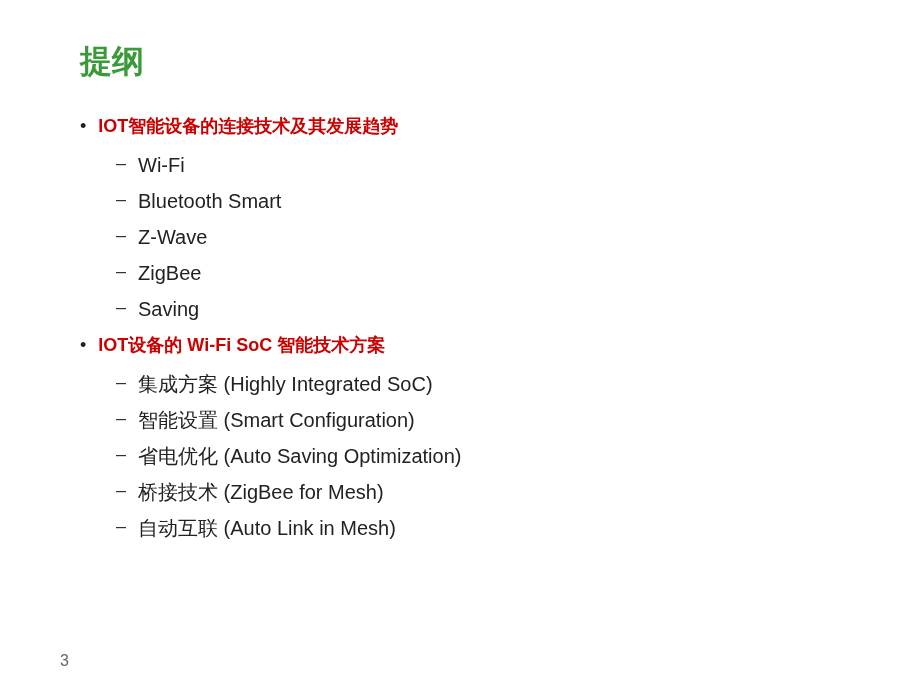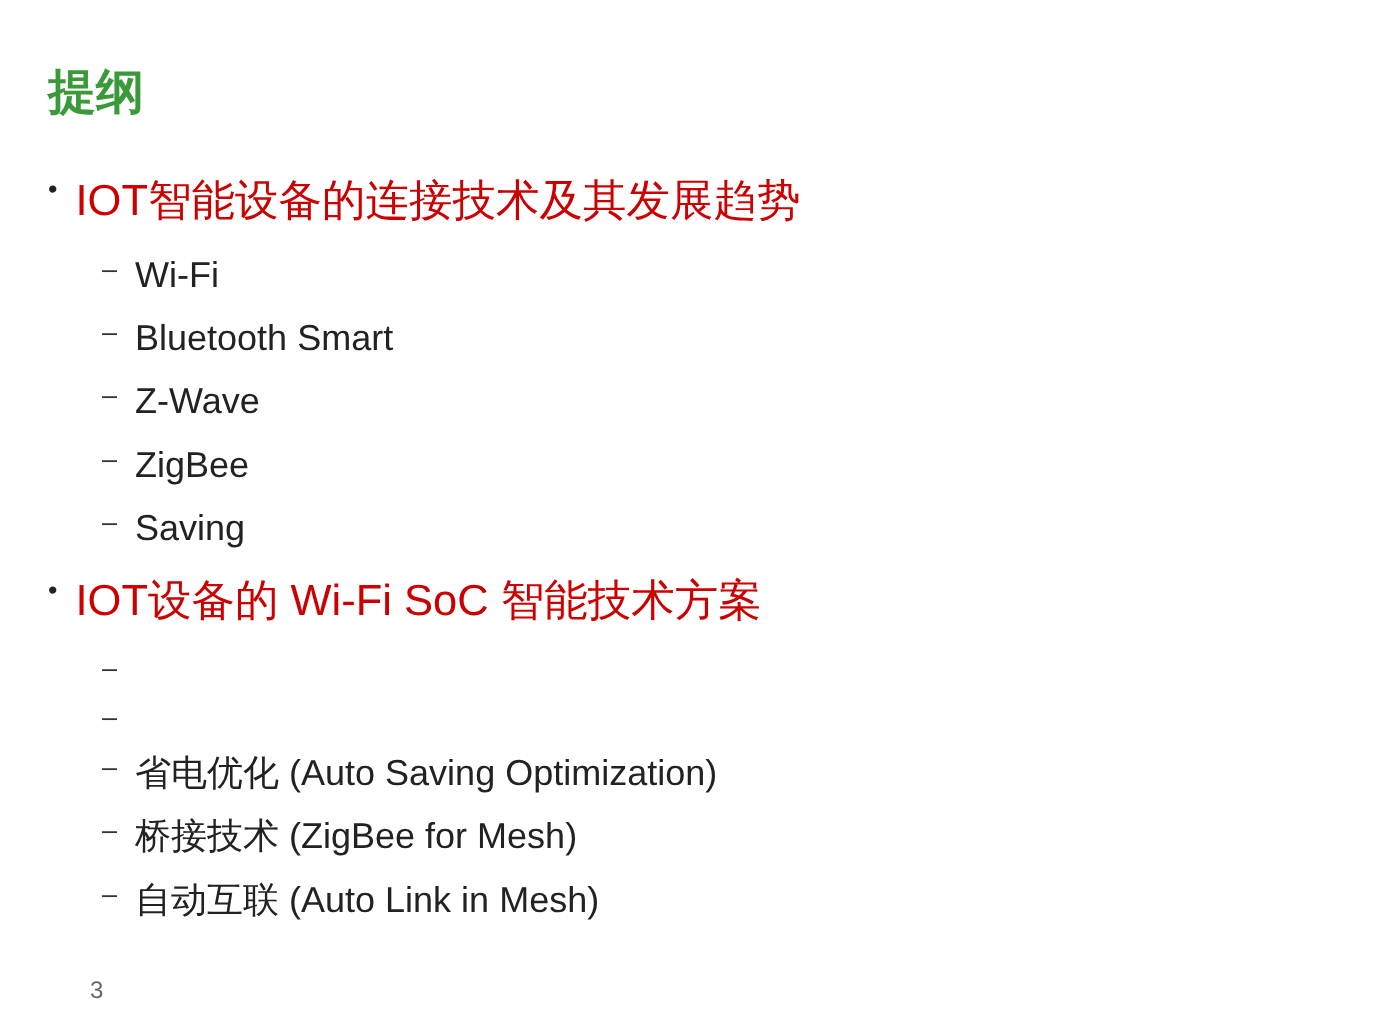--- a/index.html
+++ b/index.html
@@ -14,21 +14,21 @@
       background: #ffffff;
       font-family: 'Segoe UI', 'Microsoft YaHei', 'PingFang SC', sans-serif;
       overflow: hidden;
       position: relative;
     }
 
     .slide-container {
       width: 793px;
       height: 690px;
       background: #ffffff;
-      padding: 40px 60px 40px 32px;
+      padding: 40px 60px 40px 80px;
       position: relative;
     }
 
     .slide-title {
       color: #3a9a3a;
       font-size: 32px;
       font-weight: bold;
       margin-bottom: 30px;
     }
 
@@ -45,22 +45,22 @@
     .bullet-dot {
       color: #222;
       font-size: 18px;
       margin-right: 12px;
       margin-top: 2px;
       flex-shrink: 0;
     }
 
     .bullet-main {
       color: #cc0000;
-      font-size: 29px;
-      font-weight: normal;
+      font-size: 18px;
+      font-weight: bold;
       line-height: 1.4;
     }
 
     .sub-list {
       margin-left: 36px;
       margin-top: 4px;
       margin-bottom: 8px;
     }
 
     .sub-item {
@@ -72,21 +72,21 @@
     .sub-dash {
       color: #333;
       font-size: 18px;
       margin-right: 12px;
       flex-shrink: 0;
       line-height: 1.6;
     }
 
     .sub-text {
       color: #222;
-      font-size: 24px;
+      font-size: 20px;
       line-height: 1.6;
     }
 
     .slide-number {
       position: absolute;
       bottom: 20px;
       left: 60px;
       color: #666;
       font-size: 16px;
     }
@@ -129,23 +129,25 @@
     </div>
 
     <div class="bullet-item">
       <span class="bullet-dot">•</span>
       <span class="bullet-main">IOT设备的 Wi-Fi SoC 智能技术方案</span>
     </div>
 
     <div class="sub-list">
       <div class="sub-item">
         <span class="sub-dash">–</span>
+        <span class="sub-text">集成方案 (Highly Integrated SoC)</span>
       </div>
       <div class="sub-item">
         <span class="sub-dash">–</span>
+        <span class="sub-text">智能设置 (Smart Configuration)</span>
       </div>
       <div class="sub-item">
         <span class="sub-dash">–</span>
         <span class="sub-text">省电优化 (Auto Saving Optimization)</span>
       </div>
       <div class="sub-item">
         <span class="sub-dash">–</span>
         <span class="sub-text">桥接技术 (ZigBee for Mesh)</span>
       </div>
       <div class="sub-item">

